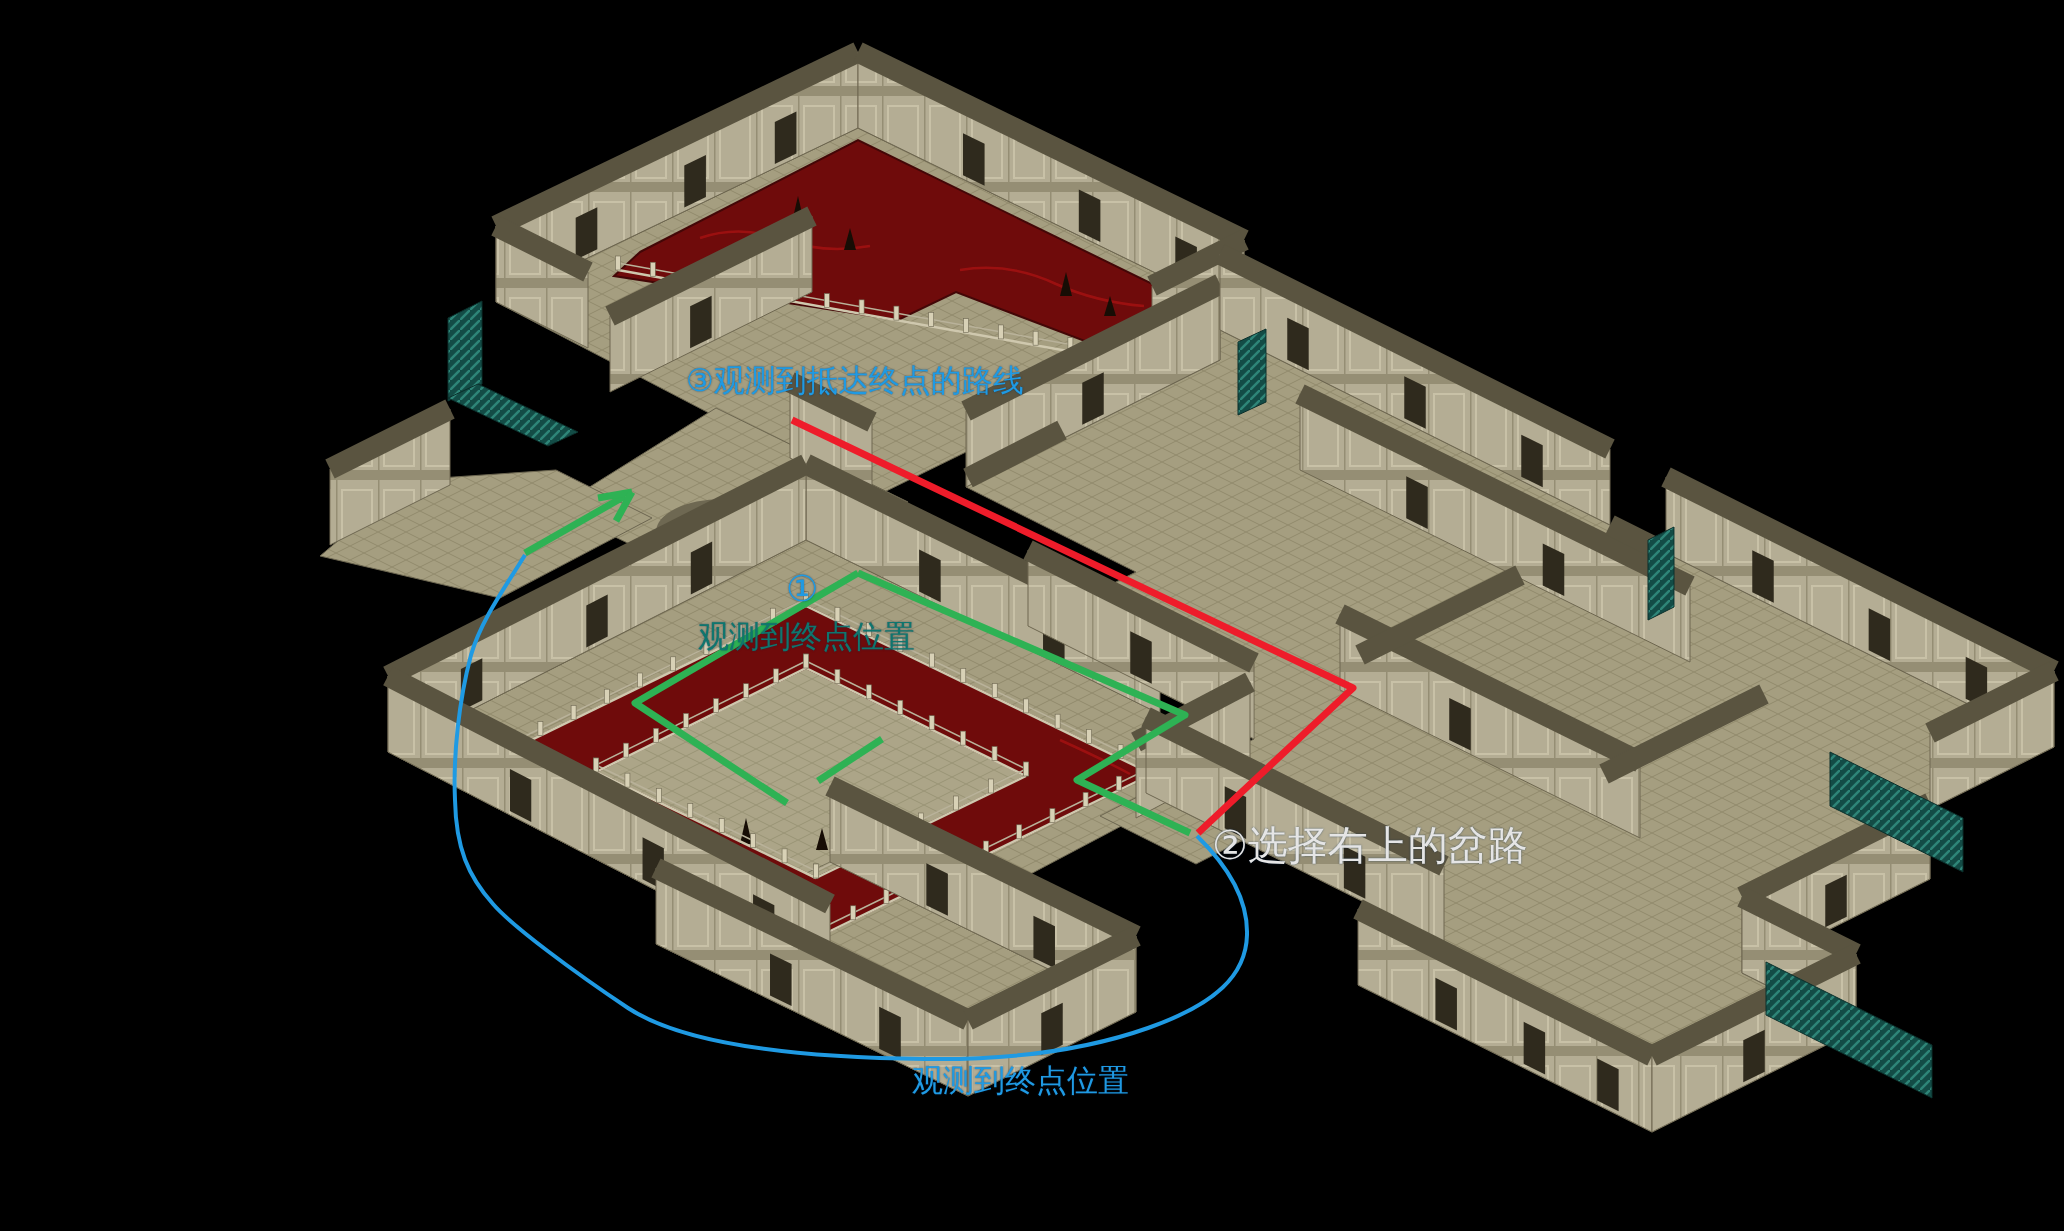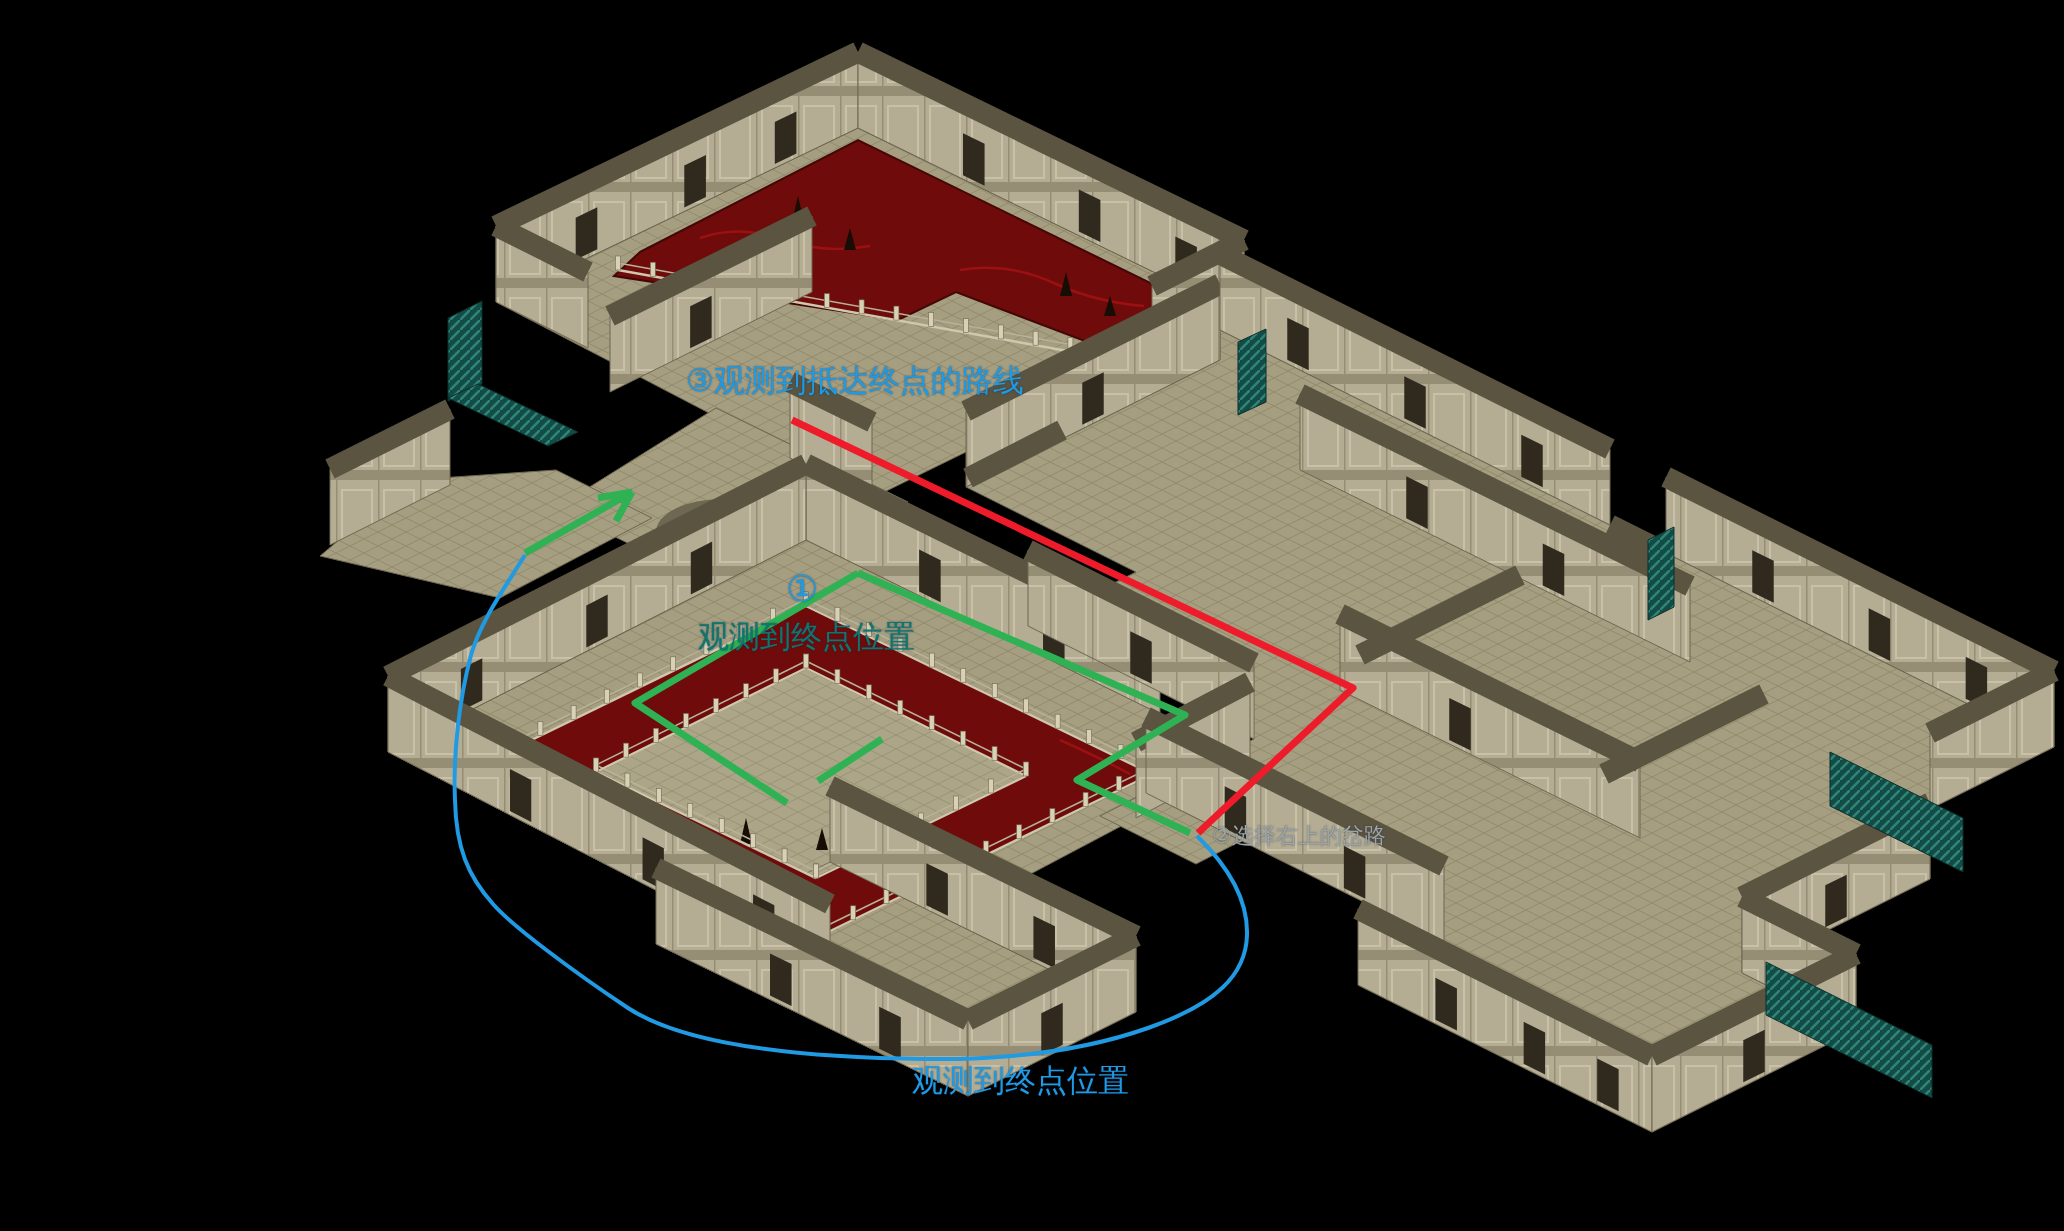--- a/index.html
+++ b/index.html
@@ -277,15 +277,15 @@
         <polyline points="882,739 818,781" fill="none" stroke="#2eb254" stroke-width="7" stroke-linejoin="round"></polyline>
         <polyline points="525,553 625,496" fill="none" stroke="#2eb254" stroke-width="7" stroke-linejoin="round"></polyline>
         <polyline points="632,492 598,498" fill="none" stroke="#2eb254" stroke-width="7" stroke-linejoin="round"></polyline>
         <polyline points="632,492 616,521" fill="none" stroke="#2eb254" stroke-width="7" stroke-linejoin="round"></polyline>
         <path d="M1197,836 C1232,870 1248,902 1247,935 C1246,975 1216,1004 1148,1028 C1080,1052 1000,1060 925,1059 C830,1058 692,1050 628,1008 C574,972 512,926 493,904 C468,876 456,848 455,800 C453,755 459,700 471,655 C481,620 506,586 525,555" fill="none" stroke="#1f9ae3" stroke-width="4"></path>
       </svg>
     </div>
   <div class="anno-label" style="left: 686px; top: 364px; font-size: 31px; color: rgb(31, 154, 227);">③观测到抵达终点的路线</div>
   <div class="anno-label" style="left: 786px; top: 570px; font-size: 36px; color: rgb(31, 154, 227);">①</div>
   <div class="anno-label" style="left: 698px; top: 620px; font-size: 31px; color: #0f766e;">观测到终点位置</div>
-  <div class="anno-label" style="left: 1212px; top: 824px; font-size: 22px; color: #a3a3a3;">②选择右上的岔路</div>
+  <div class="anno-label" style="left: 1212px; top: 824px; font-size: 40px; color: #e5e5e5;">②选择右上的岔路</div>
   <div class="anno-label" style="left: 912px; top: 1064px; font-size: 31px; color: rgb(31, 154, 227);">观测到终点位置</div>
 </div>
 
 </body></html>

